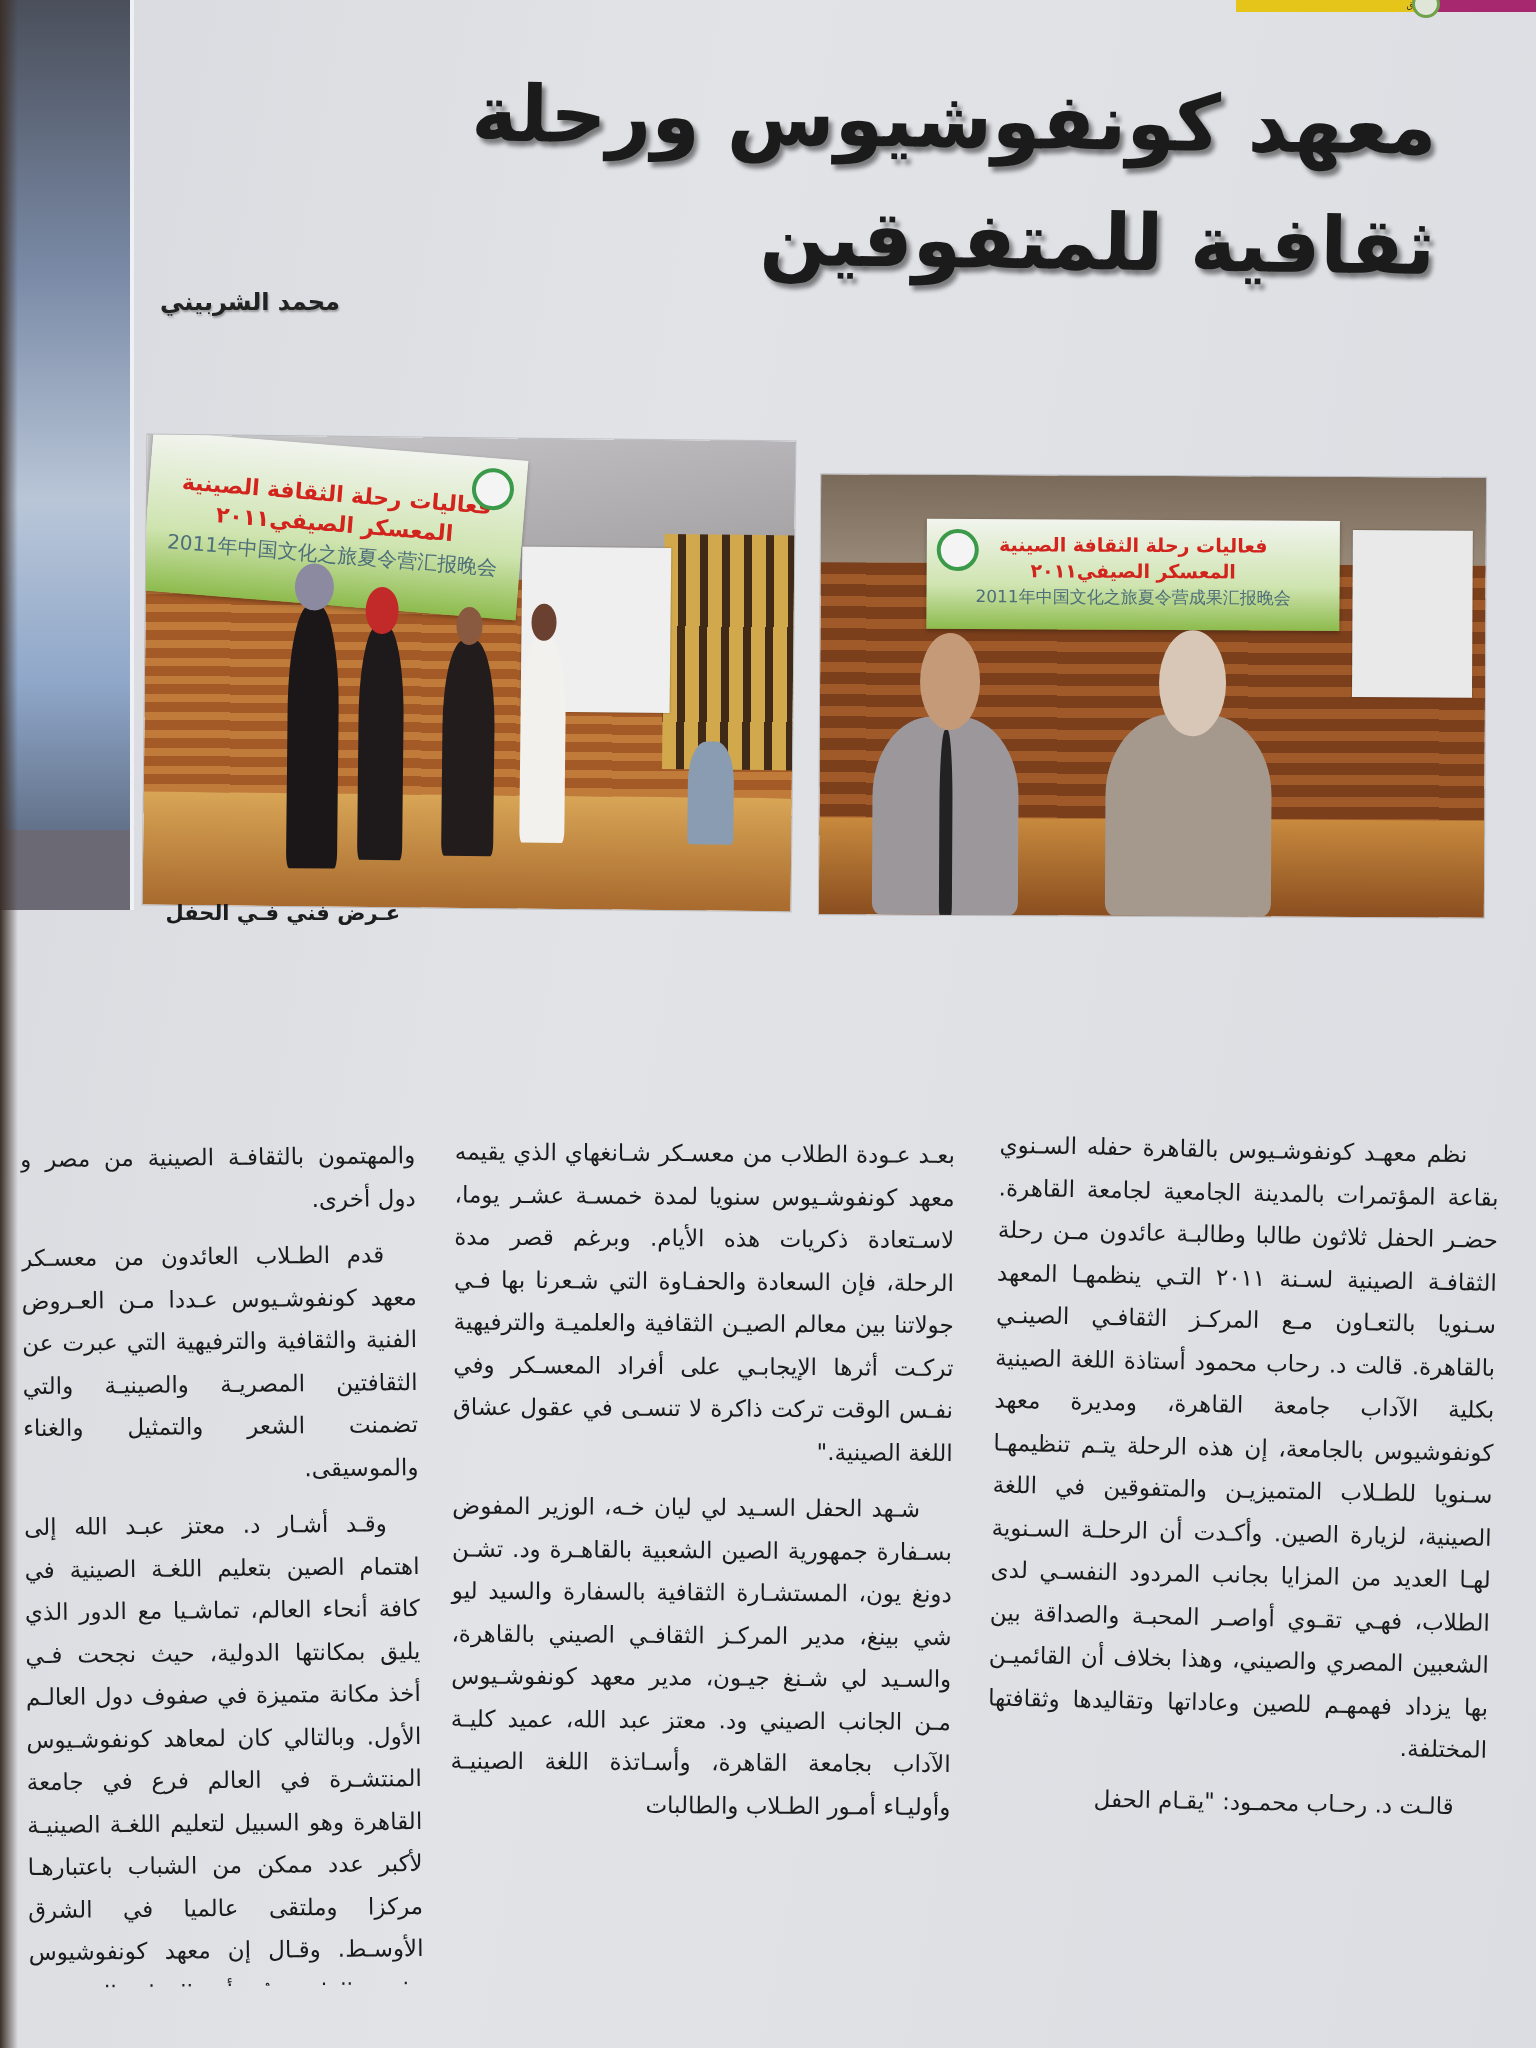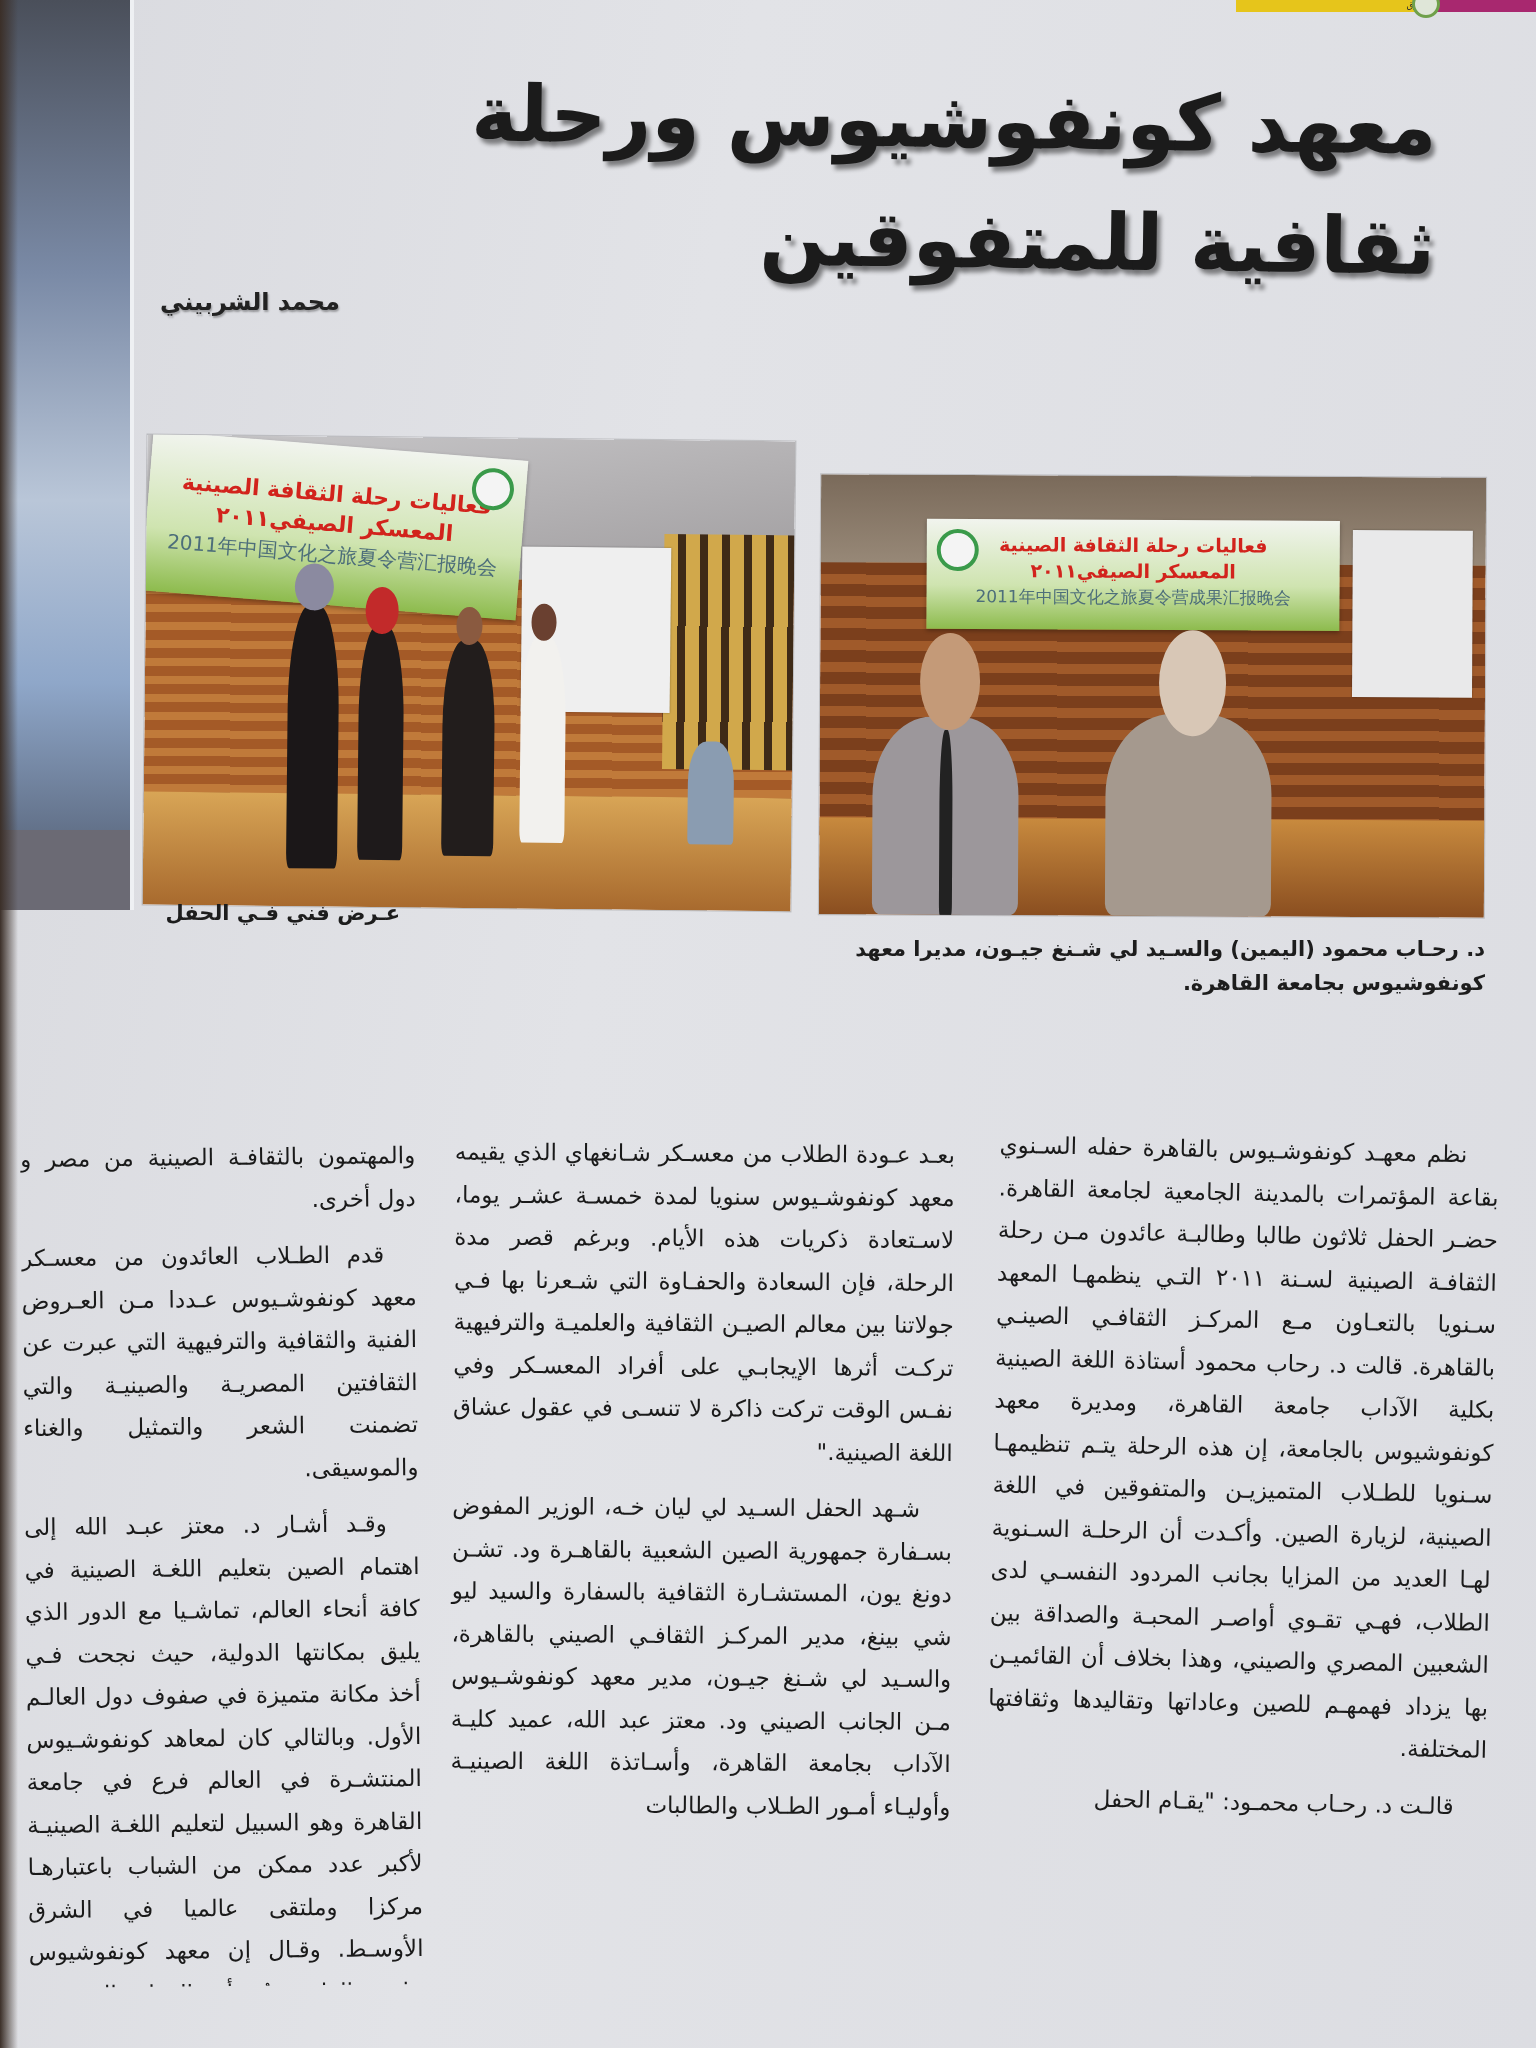--- a/index.html
+++ b/index.html
@@ -150,21 +150,20 @@
     </div>
     <div class="screen"></div>
     <div class="person" style="left:8%;top:55%;width:22%;height:45%;background:#9c979b;"></div>
     <div class="head" style="left:15%;top:36%;width:9%;height:22%;background:#c49a78;"></div>
     <div class="person" style="left:18%;top:58%;width:2%;height:42%;background:#222;"></div>
     <div class="person" style="left:43%;top:54%;width:25%;height:46%;background:#a5998e;"></div>
     <div class="head" style="left:51%;top:35%;width:10%;height:24%;background:#d8c7b6;"></div>
   </div>
 
   <div class="caption cap-left">عـرض فني فـي الحفل</div>
-  <div class="caption cap-right">د. رحـاب محمود (اليمين) والسـيد لي شـنغ جيـون، مديرا معهد كونفوشيوس بجامعة القاهرة.</div>
 
   <div class="col col-right">
     <p>نظم معهـد كونفوشـيوس بالقاهرة حفله السـنوي بقاعة المؤتمرات بالمدينة الجامعية لجامعة القاهرة. حضـر الحفل ثلاثون طالبا وطالبـة عائدون مـن رحلة الثقافـة الصينية لسـنة ٢٠١١ التـي ينظمهـا المعهد سـنويا بالتعـاون مـع المركـز الثقافـي الصينـي بالقاهرة. قالت د. رحاب محمود أستاذة اللغة الصينية بكلية الآداب جامعة القاهرة، ومديرة معهد كونفوشيوس بالجامعة، إن هذه الرحلة يتـم تنظيمهـا سـنويا للطـلاب المتميزيـن والمتفوقين في اللغة الصينية، لزيارة الصين. وأكـدت أن الرحلـة السـنوية لهـا العديد من المزايا بجانب المردود النفسـي لدى الطلاب، فهـي تقـوي أواصـر المحبـة والصداقة بين الشعبين المصري والصيني، وهذا بخلاف أن القائميـن بها يزداد فهمهـم للصين وعاداتها وتقاليدها وثقافتها المختلفة.</p>
     <p>قالـت د. رحـاب محمـود: "يقـام الحفل</p>
   </div>
   <div class="col col-mid">
     <p class="noindent">بعـد عـودة الطلاب من معسـكر شـانغهاي الذي يقيمه معهد كونفوشـيوس سنويا لمدة خمسـة عشـر يوما، لاسـتعادة ذكريات هذه الأيام. وبرغم قصر مدة الرحلة، فإن السعادة والحفـاوة التي شـعرنا بها فـي جولاتنا بين معالم الصيـن الثقافية والعلميـة والترفيهية تركـت أثرها الإيجابـي على أفراد المعسـكر وفي نفـس الوقت تركت ذاكرة لا تنسـى في عقول عشاق اللغة الصينية."</p>
     <p>شـهد الحفل السـيد لي ليان خـه، الوزير المفوض بسـفارة جمهورية الصين الشعبية بالقاهـرة ود. تشـن دونغ يون، المستشـارة الثقافية بالسفارة والسيد ليو شي بينغ، مدير المركـز الثقافـي الصيني بالقاهرة، والسـيد لي شـنغ جيـون، مدير معهد كونفوشـيوس مـن الجانب الصيني ود. معتز عبد الله، عميد كليـة الآداب بجامعة القاهرة، وأسـاتذة اللغة الصينيـة وأوليـاء أمـور الطـلاب والطالبات</p>
   </div>
   <div class="col col-left">

